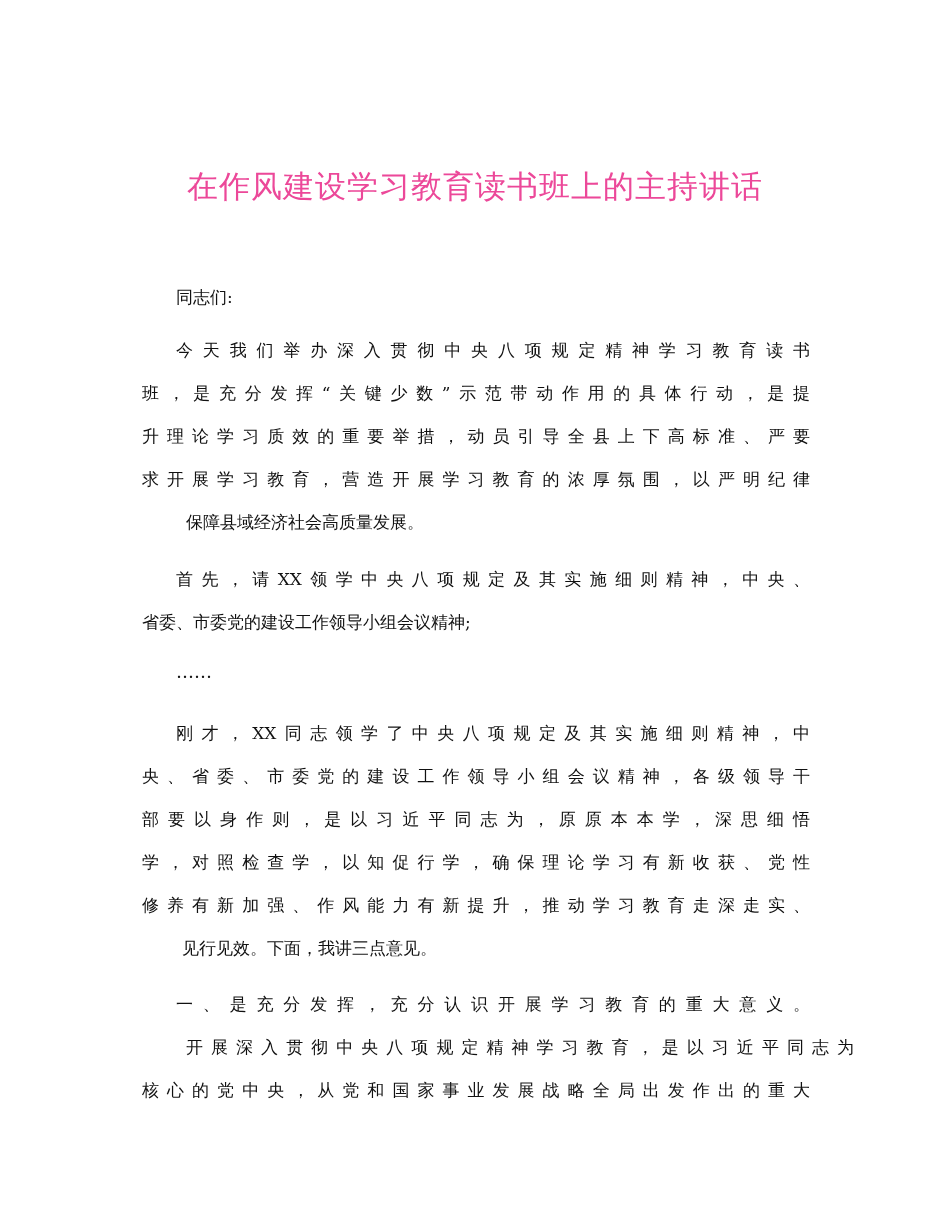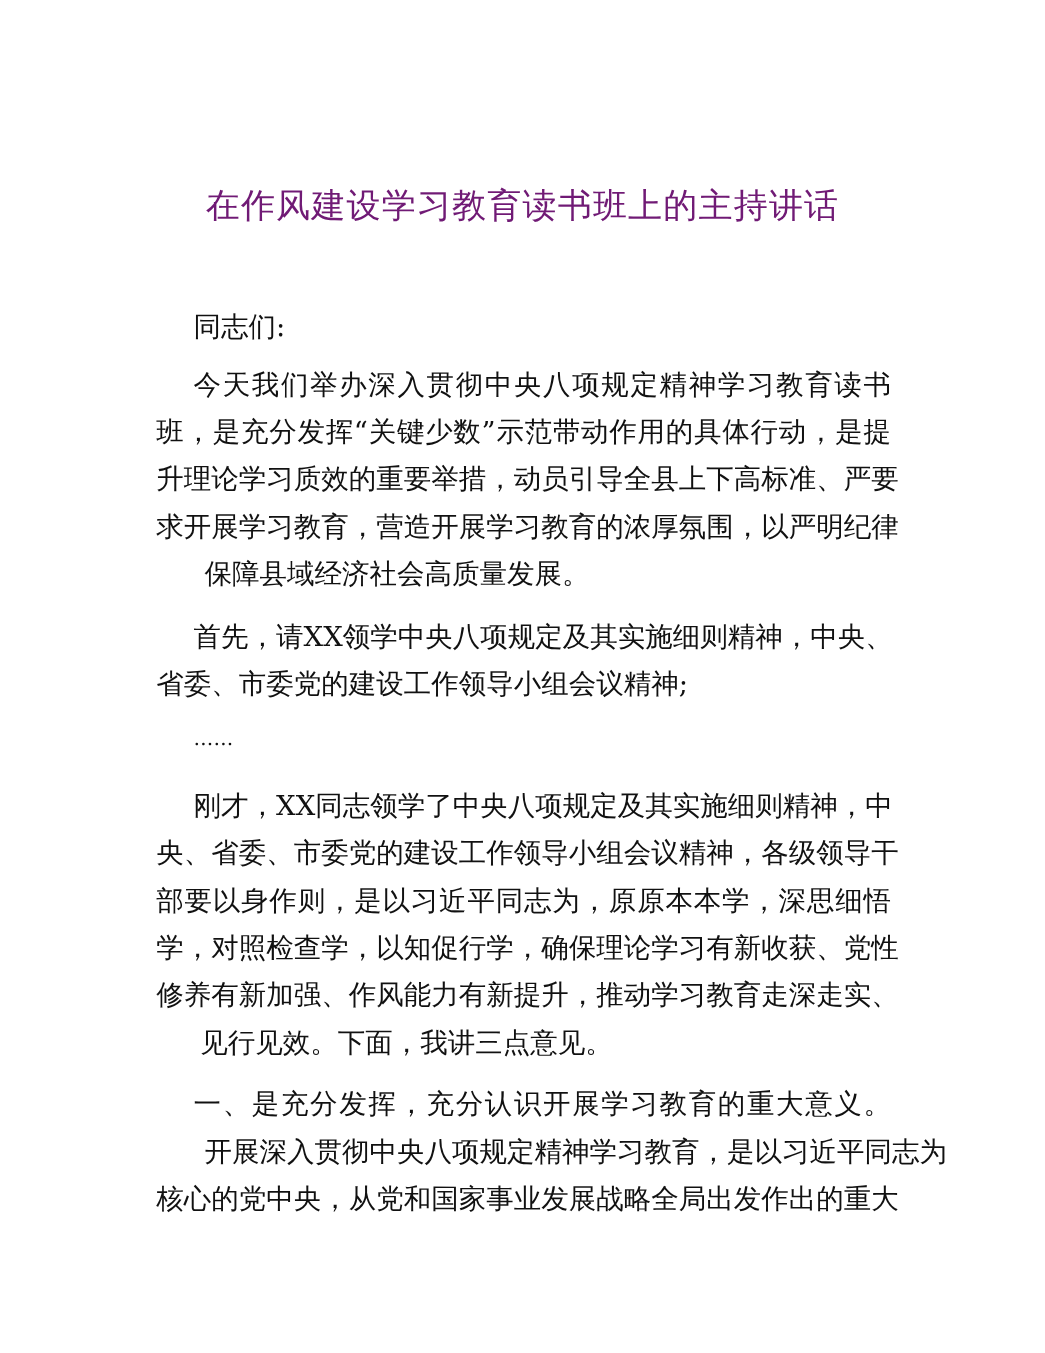--- a/index.html
+++ b/index.html
@@ -1,21 +1,21 @@
 <!DOCTYPE html>
 <html><head>
 <meta charset="utf-8">
 <style>
   html, body { margin: 0; padding: 0; background: #ffffff; }
   body { width: 950px; height: 1230px; position: relative; overflow: hidden;
          font-family: "DejaVu Serif", "Liberation Serif", serif; color: #111; }
   .title { position: absolute; left: 0; width: 950px; top: 166px; text-align: center;
            font-family: "DejaVu Sans", "Liberation Sans", sans-serif; font-size: 31px;
-           letter-spacing: 1px; color: #701a75; }
-  .line { position: absolute; left: 142px; width: 668px; font-size: 25px; height: 30px;
+           letter-spacing: 1px; color: #ec4899; }
+  .line { position: absolute; left: 142px; width: 668px; font-size: 17px; height: 30px;
           line-height: 30px; text-align: justify; text-align-last: justify; white-space: nowrap; }
   .line.last { text-align-last: left; }
   .line.indent { left: 176px; width: 634px; }
 </style>
 </head>
 <body>
 
 <div class="title">在作风建设学习教育读书班上的主持讲话</div>
 
 <div class="line indent last" style="top:282px;">同志们:</div>

